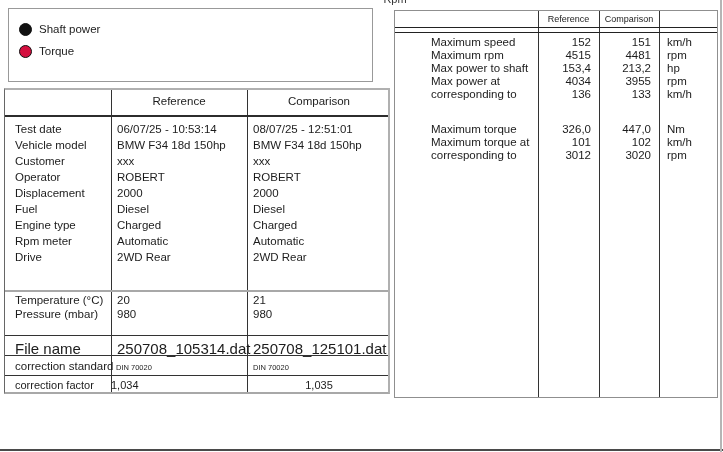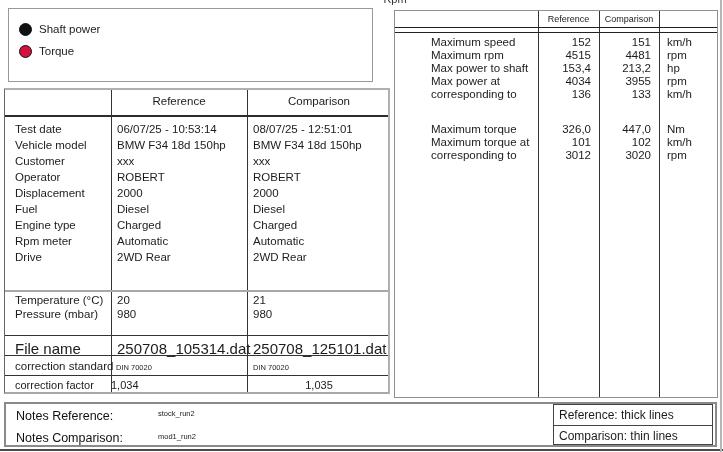--- a/index.html
+++ b/index.html
@@ -260,27 +260,16 @@
       </div>
       <div class="r-row">
         <span class="r-label">corresponding to</span>
         <span class="r-ref">3012</span>
         <span class="r-comp">3020</span>
         <span class="r-unit">rpm</span>
       </div>
     </div>
   </div>
 
-  <div class="notes-box">
-    <span class="note-label n1">Notes Reference:</span>
-    <span class="note-value n1">stock_run2</span>
-    <span class="note-label n2">Notes Comparison:</span>
-    <span class="note-value n2">mod1_run2</span>
-
-    <div class="linestyle-box">
-      <div class="ls-row first">Reference: thick lines</div>
-      <div class="ls-row">Comparison: thin lines</div>
-    </div>
-  </div>
 
   <div class="page-bottom-line"></div>
   <div class="page-right-line"></div>
 </div>
 
 </body></html>

